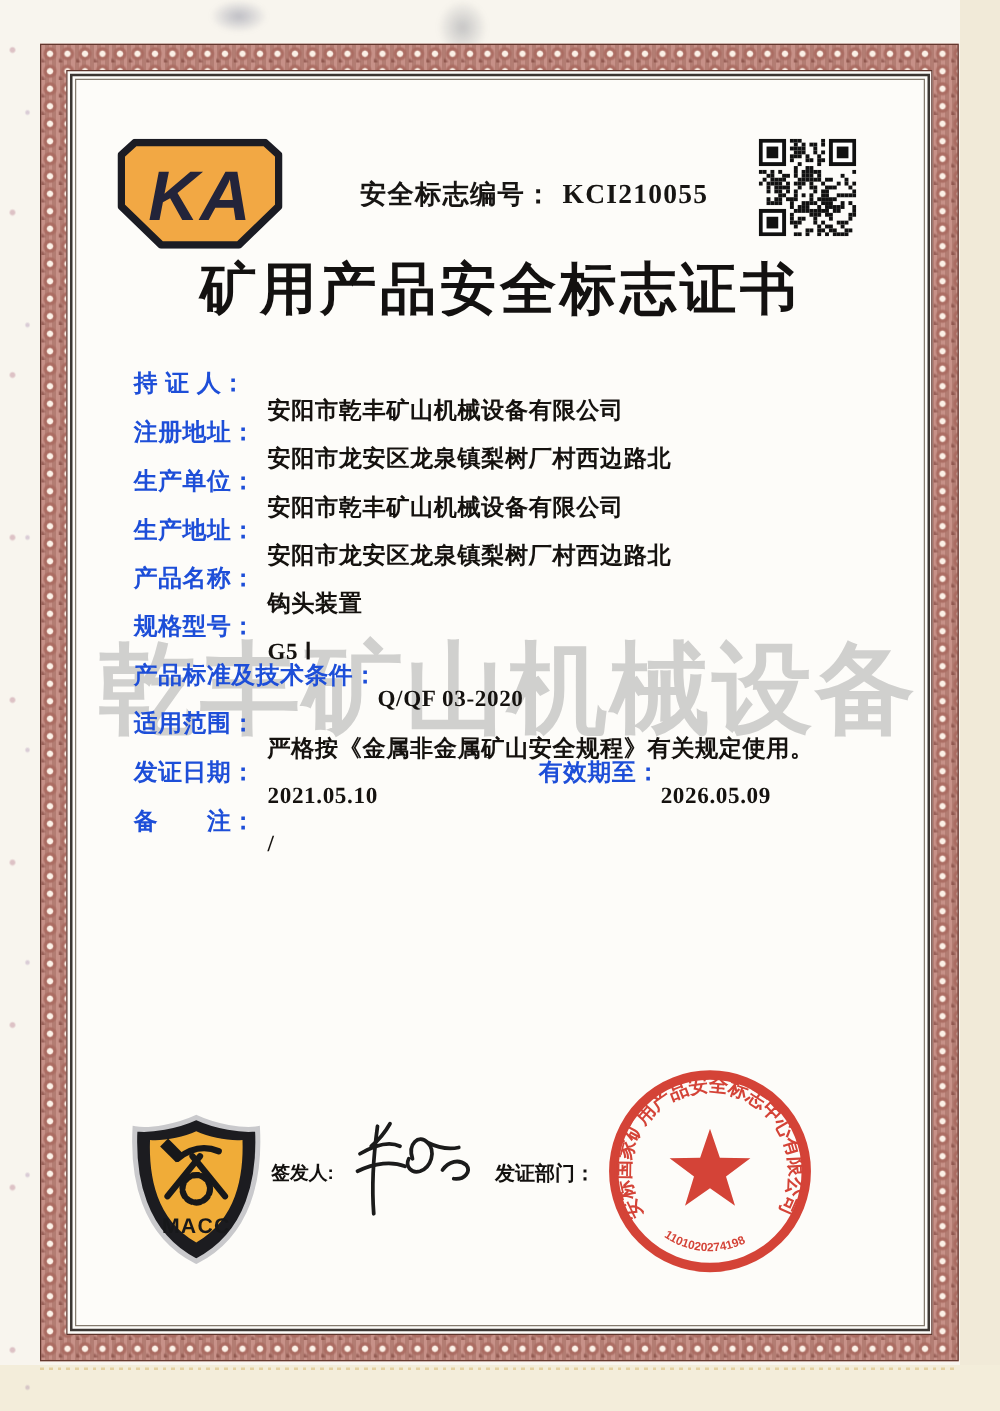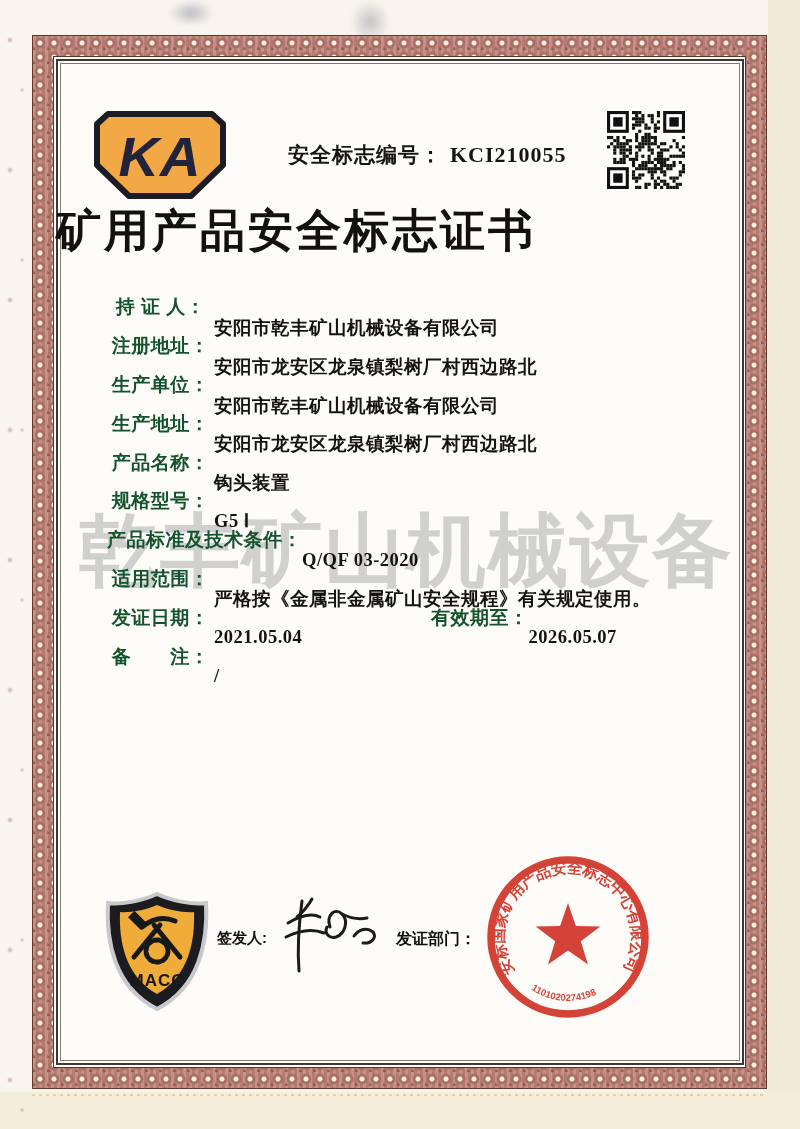--- a/index.html
+++ b/index.html
@@ -42,33 +42,33 @@
 
   .content{position:absolute;left:0;top:0;width:800px;height:808px;z-index:3;}
 
   
   .ka-logo{position:absolute;left:94px;top:111px;}
   .hdr-line{position:absolute;left:288px;top:141px;white-space:nowrap;}
   .hdr-label{font-family:"Liberation Serif",serif;font-weight:700;font-size:21px;color:#171513;letter-spacing:1px;}
   .hdr-number{font-family:"Liberation Serif",serif;font-weight:700;font-size:22px;color:#171513;margin-left:8px;letter-spacing:1px;margin-top:29px;}
   .qr{position:absolute;left:607px;top:111px;width:78px;height:78px;}
 
-  .cert-title{position:absolute;left:56px;top:201px;width:688px;
+  .cert-title{position:absolute;left:56px;top:201px;width:688px;text-align:center;
     font-family:"Liberation Serif",serif;font-weight:900;font-size:45px;color:#131110;letter-spacing:3px;white-space:nowrap;}
 
   
   .watermark{position:absolute;left:78px;top:498px;z-index:2;white-space:nowrap;
     font-family:"Liberation Sans",sans-serif;font-weight:900;font-size:80px;letter-spacing:2px;
     color:#8f8f8f;opacity:.40;}
 
   
   .fields{position:absolute;left:107px;top:288px;width:560px;}
   .row{height:38.8px;display:flex;align-items:center;white-space:nowrap;}
-  .flabel{font-family:"Liberation Sans",sans-serif;font-weight:900;font-size:19px;color:#14532d;
-    min-width:107px;letter-spacing:.5px;text-align:center;}
+  .flabel{font-family:"Liberation Sans",sans-serif;font-weight:900;font-size:19px;color:#1d4ed8;
+    min-width:107px;letter-spacing:.5px;}
   .flabel.l2{min-width:0;margin-left:2px;}
   .fvalue{font-family:"Liberation Serif",serif;font-weight:700;font-size:18.5px;color:#15120f;letter-spacing:.5px;margin-top:40px;}
   .fvalue.wfix{min-width:215px;}
 
   
   .paragraph{position:absolute;left:88px;top:731px;width:580px;
     font-family:"Liberation Serif",serif;font-weight:700;font-size:16.5px;line-height:27.5px;
     color:#15120f;text-indent:2em;letter-spacing:.3px;text-align:justify;}
 
   
@@ -366,23 +366,23 @@
       <div class="row">
         <span class="flabel">产品标准及技术条件：</span>
         <span class="fvalue">Q/QF 03-2020</span>
       </div>
       <div class="row">
         <span class="flabel">适用范围：</span>
         <span class="fvalue">严格按《金属非金属矿山安全规程》有关规定使用。</span>
       </div>
       <div class="row">
         <span class="flabel">发证日期：</span>
-        <span class="fvalue wfix">2021.05.04</span>
+        <span class="fvalue wfix">2021.05.10</span>
         <span class="flabel l2">有效期至：</span>
-        <span class="fvalue">2026.05.07</span>
+        <span class="fvalue">2026.05.09</span>
       </div>
       <div class="row">
         <span class="flabel">备　　注：</span>
         <span class="fvalue">/</span>
       </div>
     </div>
 
 
   <div class="macc">
     <svg width="110" height="122" viewBox="0 0 110 122">

